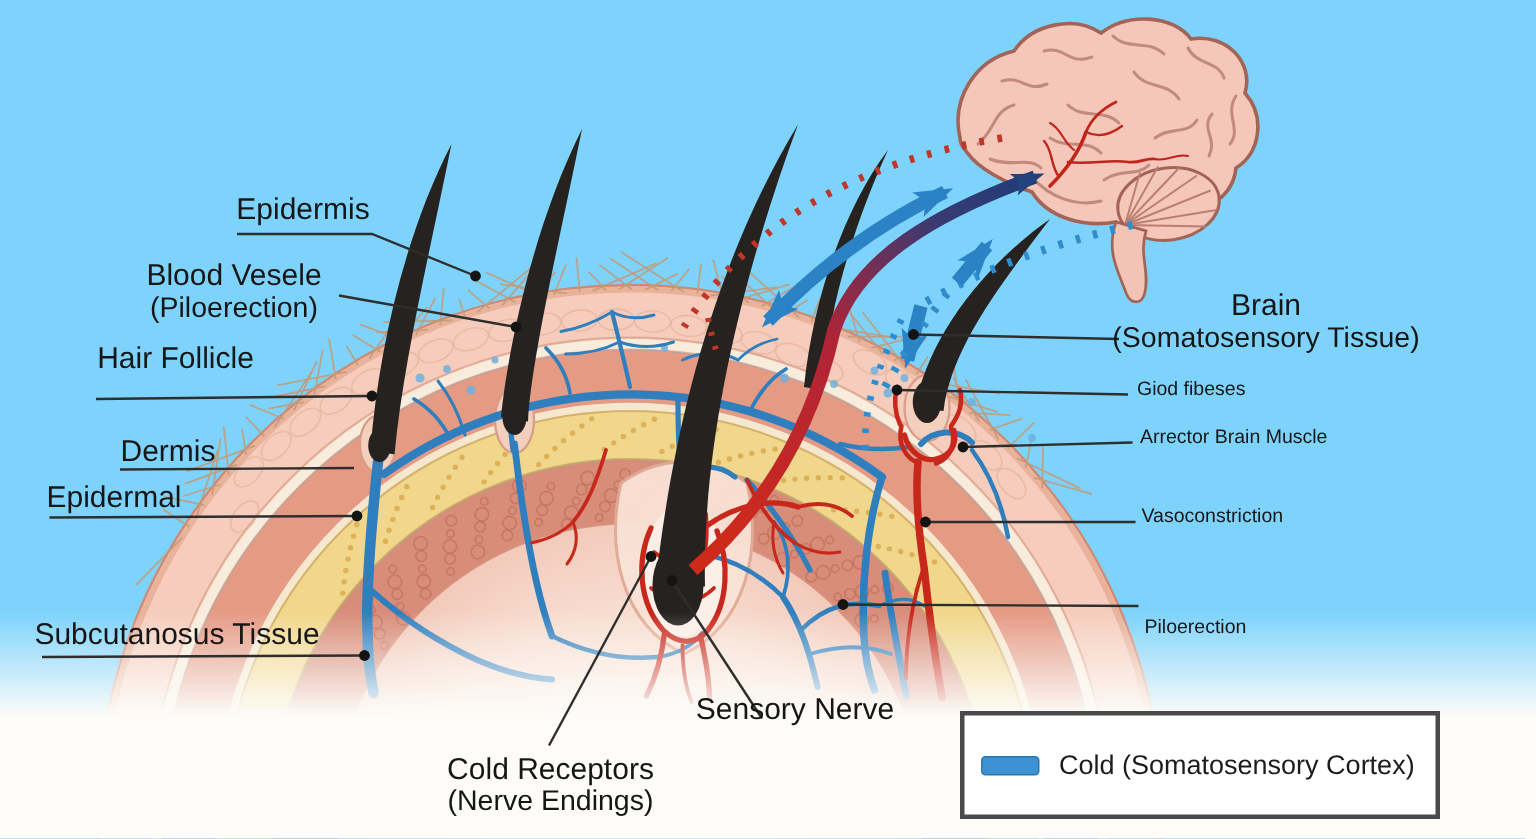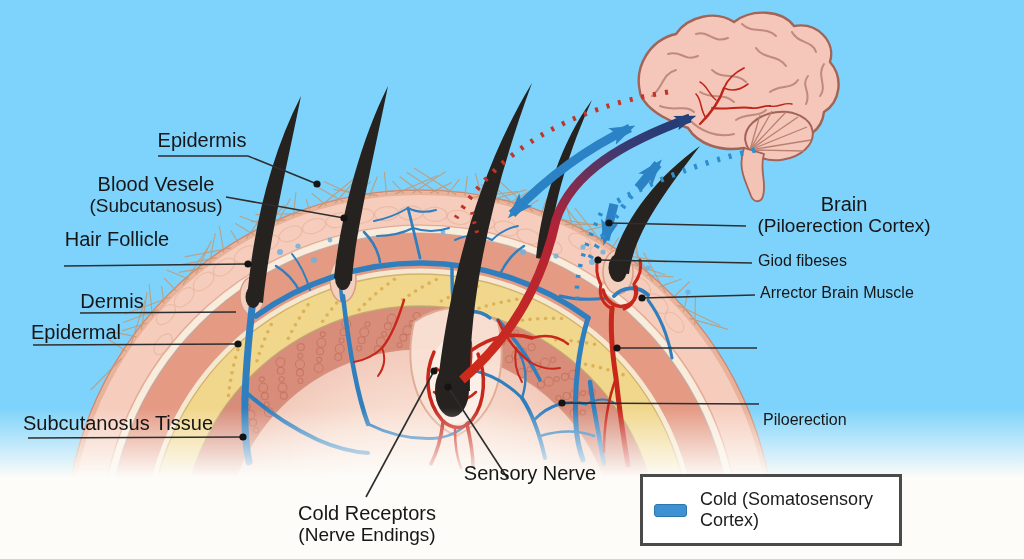--- a/index.html
+++ b/index.html
@@ -15,23 +15,23 @@
   
   .vb{fill:none;stroke:#2f7fbe;stroke-linecap:round}
   .vr{fill:none;stroke:#c8271b;stroke-linecap:round}
   
   .ld{stroke:#2e2e2e;stroke-width:1.6;fill:none}
   .ldot{fill:#141414}
   
   .lbl{position:absolute;color:#161616;font-size:20px;line-height:1.12;text-align:center;
        transform:translateX(-50%);white-space:nowrap;}
   .lbl .sub{font-size:19px;display:block}
-  .lbl.leftal{transform:none;text-align:left;font-size:16px}
+  .lbl.leftal{transform:none;text-align:left;font-size:13px}
   
-  .legend{position:absolute;left:640px;top:474px;width:262px;height:72px;background:#ffffff;
+  .legend{position:absolute;left:640px;top:474px;width:320px;height:72px;background:#ffffff;
           border:3px solid #4a4a4a;box-sizing:border-box;display:flex;flex-direction:column;
           justify-content:center;gap:8px;padding-left:11px;}
   .lrow{display:flex;align-items:center;gap:13px;}
   .swatch{width:39px;height:13px;border-radius:3px;border:1.5px solid #999;box-sizing:border-box;}
   .ltext{font-size:18px;color:#1c1c1c;}
 </style>
 </head>
 <body>
 
 <div class="stage">
@@ -537,40 +537,41 @@
         <circle class="ldot" cx="448" cy="387" r="3.6"></circle>
     <line class="ld" x1="434" y1="371" x2="366" y2="497"></line>
         <circle class="ldot" cx="434" cy="371" r="3.6"></circle>
   </g>
 </svg>
 
 <div class="lbl" style="left:202px;top:129px">Epidermis</div>
 
 <div class="lbl" style="left:156px;top:173px">
   <span>Blood Vesele</span>
-  <span class="sub">(Subcutanosus)</span>
+  <span class="sub">(Piloerection)</span>
 </div>
 
 <div class="lbl" style="left:117px;top:228px">Hair Follicle</div>
 
 <div class="lbl" style="left:112px;top:290px">Dermis</div>
 
 <div class="lbl" style="left:76px;top:321px">Epidermal</div>
 
 <div class="lbl" style="left:118px;top:412px">Subcutanosus Tissue</div>
 
 <div class="lbl" style="left:844px;top:193px">
   <span>Brain</span>
-  <span class="sub">(Piloerection Cortex)</span>
+  <span class="sub">(Somatosensory Tissue)</span>
 </div>
 
 <div class="lbl leftal" style="left:758px;top:252px">Giod fibeses</div>
 
 <div class="lbl leftal" style="left:760px;top:284px">Arrector Brain Muscle</div>
 
+<div class="lbl leftal" style="left:761px;top:337px">Vasoconstriction</div>
 
 <div class="lbl leftal" style="left:763px;top:411px">Piloerection</div>
 
 <div class="lbl" style="left:530px;top:462px">Sensory Nerve</div>
 
 <div class="lbl" style="left:367px;top:502px">
   <span>Cold Receptors</span>
   <span class="sub">(Nerve Endings)</span>
 </div>
 

